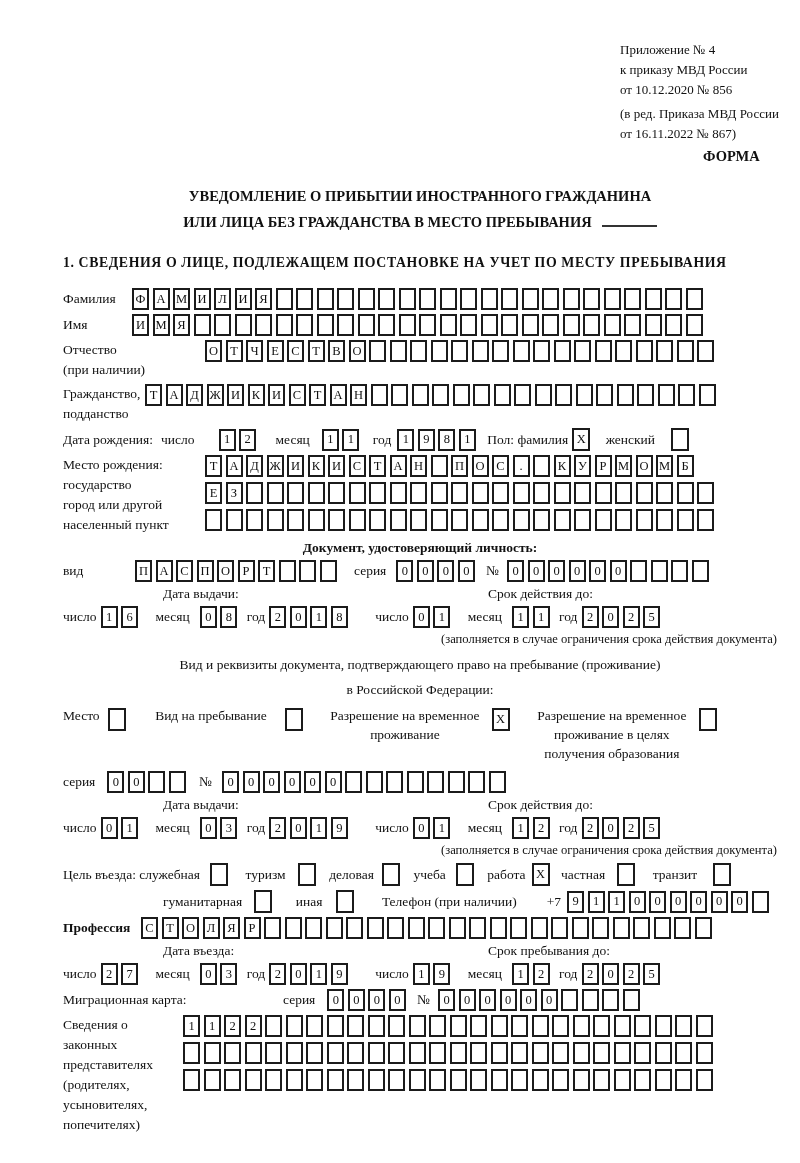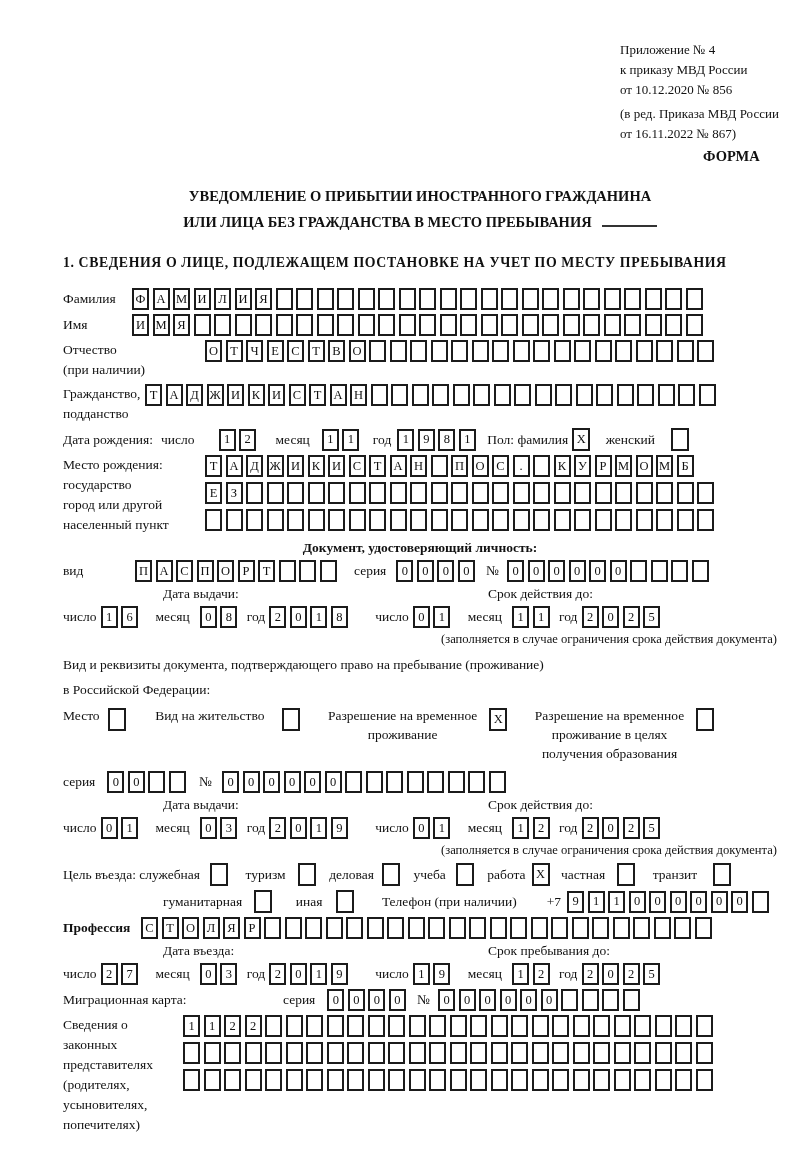--- a/index.html
+++ b/index.html
@@ -46,21 +46,21 @@
   .ml20{margin-left:20px} .ml24{margin-left:24px} .ml26{margin-left:26px} .ml30{margin-left:30px}
   .ml55{margin-left:55px} .ml100{margin-left:100px}
 
   .hdr { position:relative; height:18px; margin-bottom:2px; }
   .hdr .h1 { position:absolute; left:100px; font-size:13.5px; }
   .hdr .h2 { position:absolute; left:425px; font-size:13.5px; }
 
   .note { text-align:right; font-size:12.6px; margin:1px 0 5px 0; }
   .doc-heading { text-align:center; font-weight:bold; font-size:13.5px; margin:3px 0 4px 0; }
 
-  .para { font-size:13.5px; line-height:25px; margin-bottom:4px; }
+  .para { font-size:13.5px; line-height:25px; margin-bottom:4px;text-align:center; }
 
   .permit-row { display:flex; align-items:flex-start; margin:4px 0 8px 0; }
   .permit-row .lbl, .permit-row .cells { margin-top:2px; }
   .permit-text { font-size:13.5px; line-height:19px; text-align:center; flex:none; }
 
   .reps-note { font-size:12.6px; margin:12px 0 0 42px; white-space:nowrap; }
 </style>
 </head>
 <body>
 
@@ -433,21 +433,21 @@
     <div class="para">
       <div>Вид и реквизиты документа, подтверждающего право на пребывание (проживание)</div>
       <div>в Российской Федерации:</div>
     </div>
 
     <div class="permit-row">
       <span class="lbl">Место</span>
       <span class="cells cbx ml8">
           <span class="cell"></span>
         </span>
-      <span class="lbl ml26">Вид на жительство</span>
+      <span class="lbl ml26">Вид на пребывание</span>
       <span class="cells cbx ml18">
           <span class="cell"></span>
         </span>
       <div class="permit-text ml24">
         <div>Разрешение на временное</div>
         <div>проживание</div>
       </div>
       <span class="cells cbx ml12">
           <span class="cell">X</span>
         </span>

